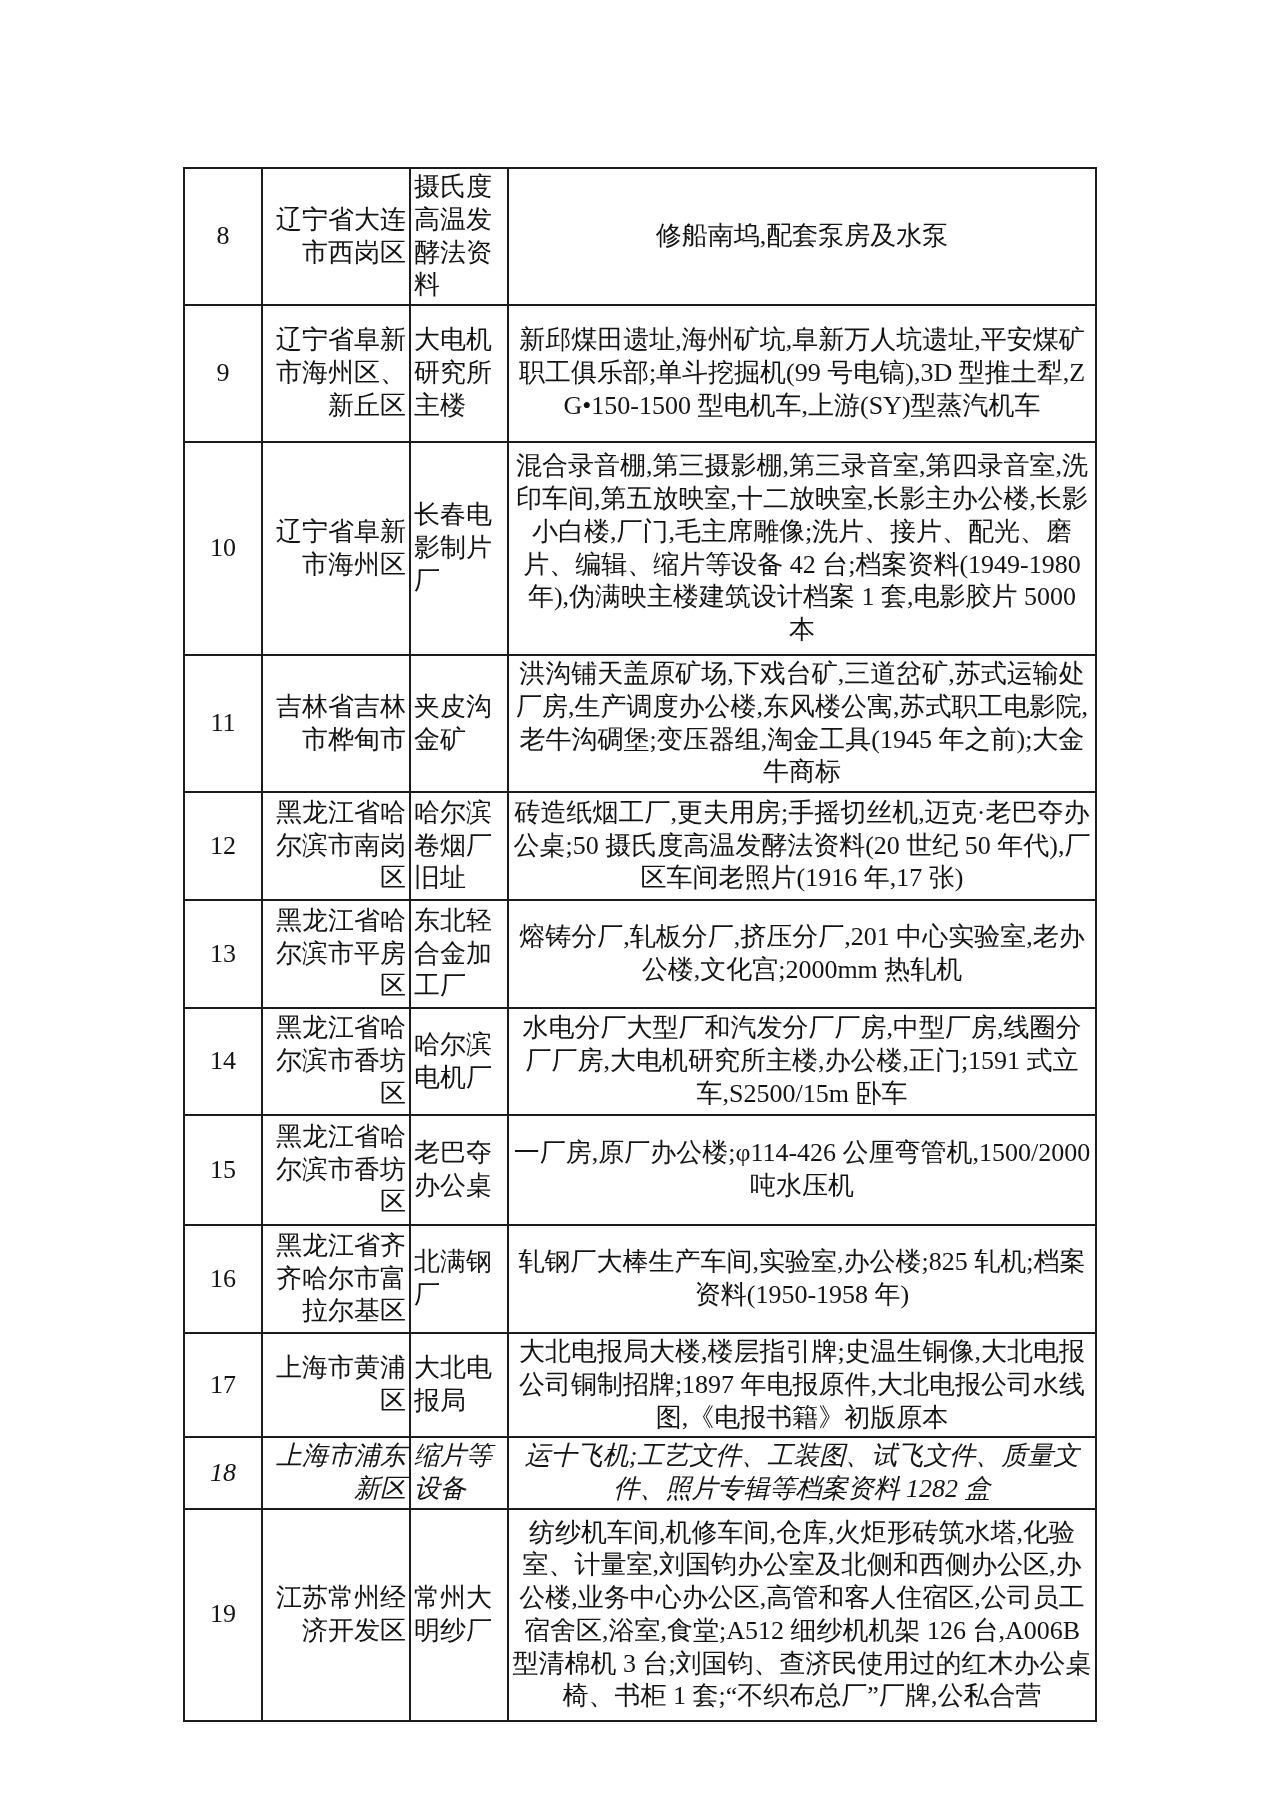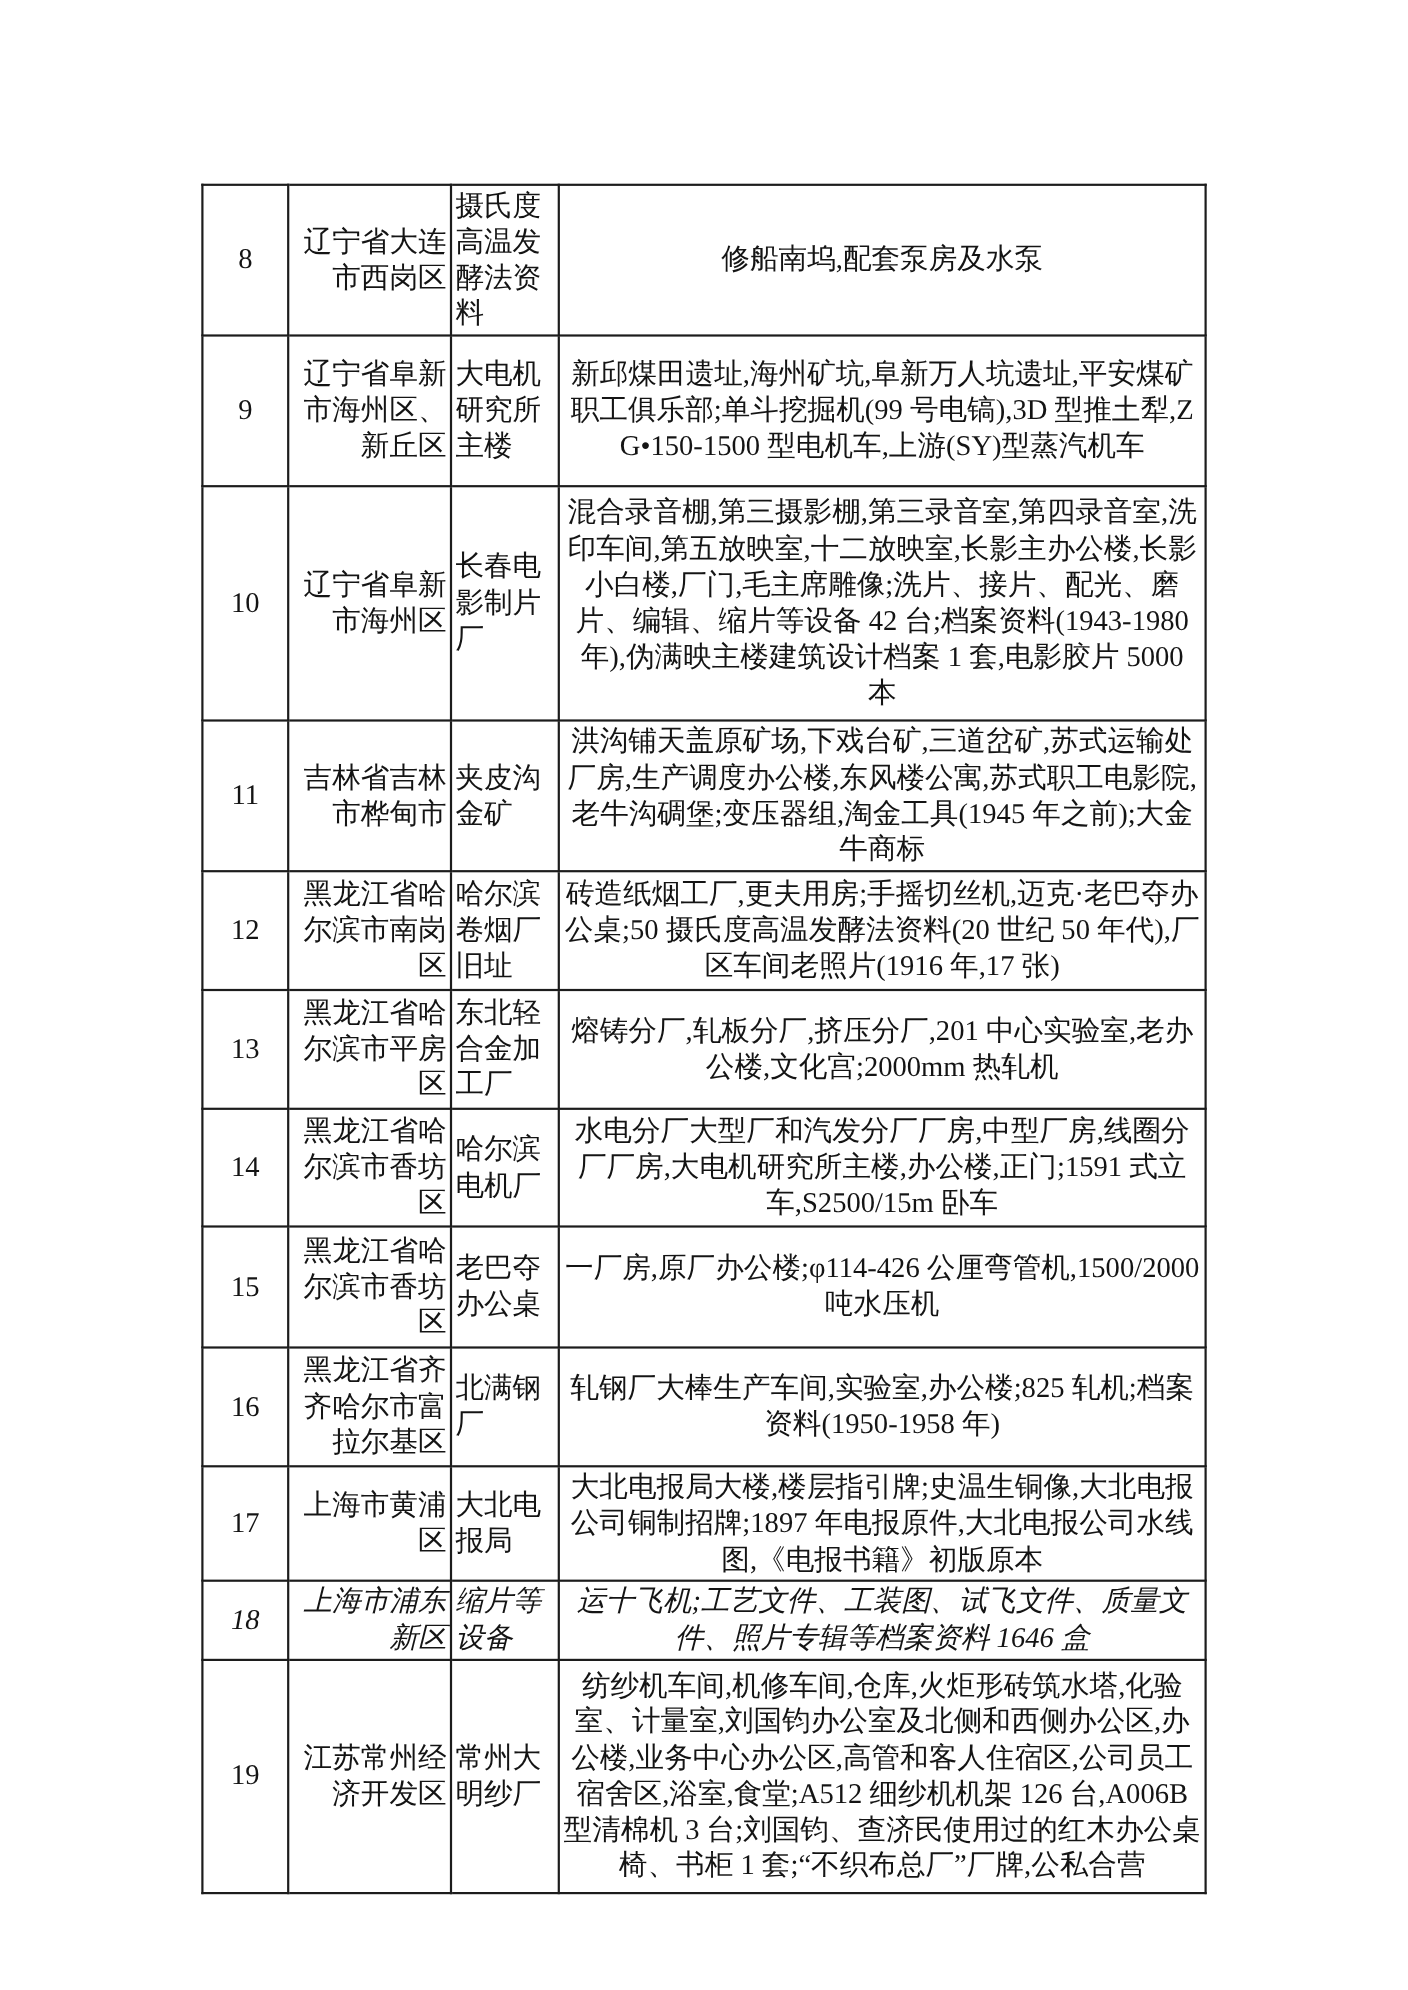--- a/index.html
+++ b/index.html
@@ -85,21 +85,21 @@
         <tr class="r1">
     <td class="col-no">9</td>
     <td class="col-region">辽宁省阜新市海州区、新丘区</td>
     <td class="col-name">大电机研究所主楼</td>
     <td class="col-items">新邱煤田遗址,海州矿坑,阜新万人坑遗址,平安煤矿职工俱乐部;单斗挖掘机(99 号电镐),3D 型推土犁,ZG•150-1500 型电机车,上游(SY)型蒸汽机车</td>
   </tr>
         <tr class="r2">
     <td class="col-no">10</td>
     <td class="col-region">辽宁省阜新市海州区</td>
     <td class="col-name">长春电影制片厂</td>
-    <td class="col-items">混合录音棚,第三摄影棚,第三录音室,第四录音室,洗印车间,第五放映室,十二放映室,长影主办公楼,长影小白楼,厂门,毛主席雕像;洗片、接片、配光、磨片、编辑、缩片等设备 42 台;档案资料(1943-1980 年),伪满映主楼建筑设计档案 1 套,电影胶片 5000 本</td>
+    <td class="col-items">混合录音棚,第三摄影棚,第三录音室,第四录音室,洗印车间,第五放映室,十二放映室,长影主办公楼,长影小白楼,厂门,毛主席雕像;洗片、接片、配光、磨片、编辑、缩片等设备 42 台;档案资料(1949-1980 年),伪满映主楼建筑设计档案 1 套,电影胶片 5000 本</td>
   </tr>
         <tr class="r3">
     <td class="col-no">11</td>
     <td class="col-region">吉林省吉林市桦甸市</td>
     <td class="col-name">夹皮沟金矿</td>
     <td class="col-items">洪沟铺天盖原矿场,下戏台矿,三道岔矿,苏式运输处厂房,生产调度办公楼,东风楼公寓,苏式职工电影院,老牛沟碉堡;变压器组,淘金工具(1945 年之前);大金牛商标</td>
   </tr>
         <tr class="r4">
     <td class="col-no">12</td>
     <td class="col-region">黑龙江省哈尔滨市南岗区</td>
@@ -133,21 +133,21 @@
         <tr class="r9">
     <td class="col-no">17</td>
     <td class="col-region">上海市黄浦区</td>
     <td class="col-name">大北电报局</td>
     <td class="col-items">大北电报局大楼,楼层指引牌;史温生铜像,大北电报公司铜制招牌;1897 年电报原件,大北电报公司水线图,《电报书籍》初版原本</td>
   </tr>
         <tr class="r10">
     <td class="col-no">18</td>
     <td class="col-region">上海市浦东新区</td>
     <td class="col-name">缩片等设备</td>
-    <td class="col-items">运十飞机;工艺文件、工装图、试飞文件、质量文件、照片专辑等档案资料 1646 盒</td>
+    <td class="col-items">运十飞机;工艺文件、工装图、试飞文件、质量文件、照片专辑等档案资料 1282 盒</td>
   </tr>
         <tr class="r11">
     <td class="col-no">19</td>
     <td class="col-region">江苏常州经济开发区</td>
     <td class="col-name">常州大明纱厂</td>
     <td class="col-items">纺纱机车间,机修车间,仓库,火炬形砖筑水塔,化验室、计量室,刘国钧办公室及北侧和西侧办公区,办公楼,业务中心办公区,高管和客人住宿区,公司员工宿舍区,浴室,食堂;A512 细纱机机架 126 台,A006B 型清棉机 3 台;刘国钧、查济民使用过的红木办公桌椅、书柜 1 套;“不织布总厂”厂牌,公私合营</td>
   </tr>
       </tbody>
   </table>
 </div>

